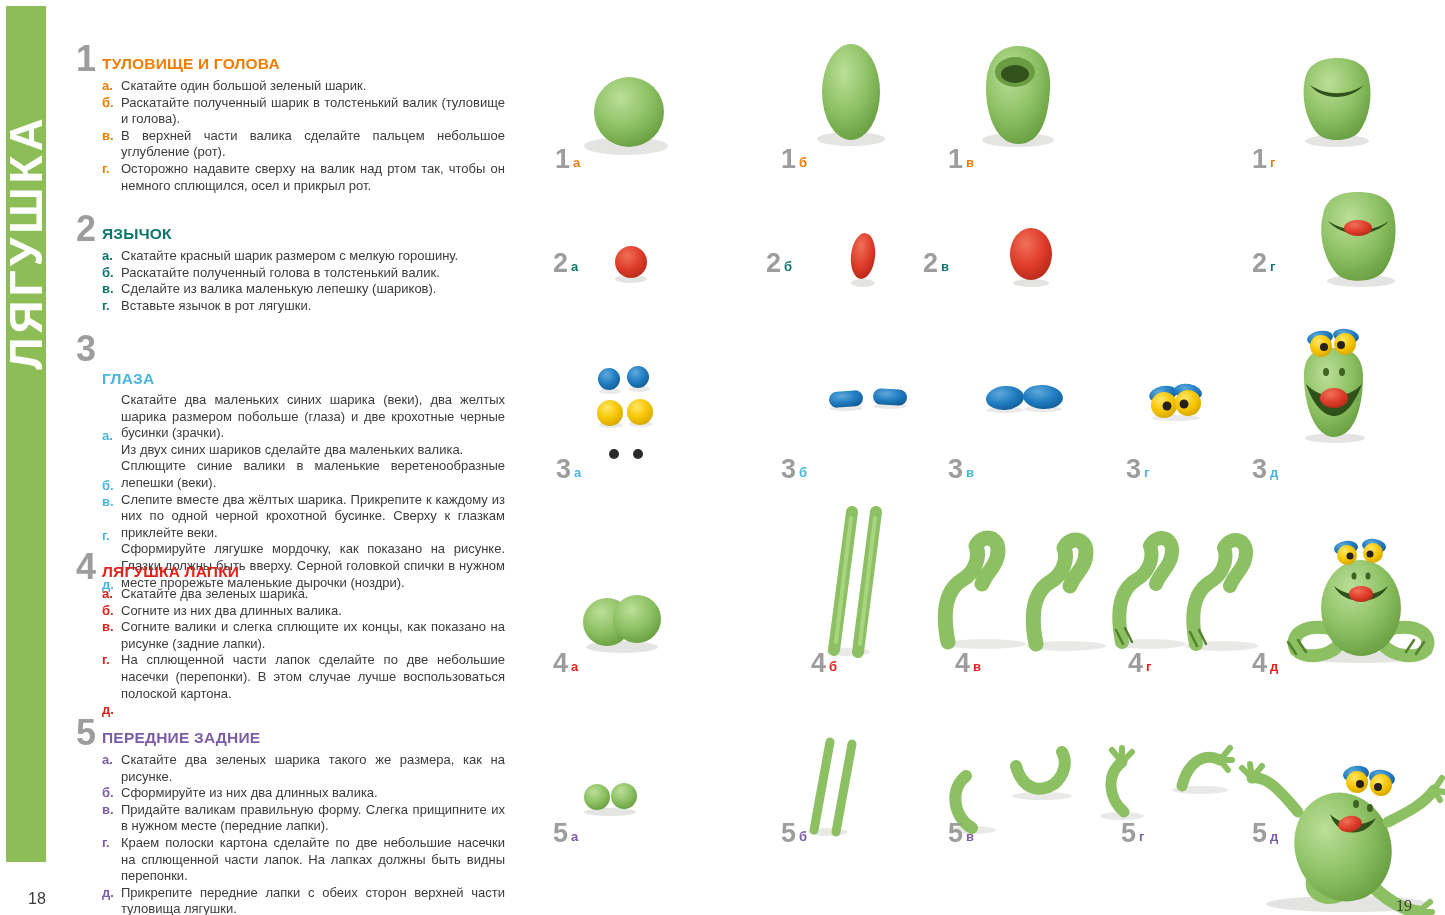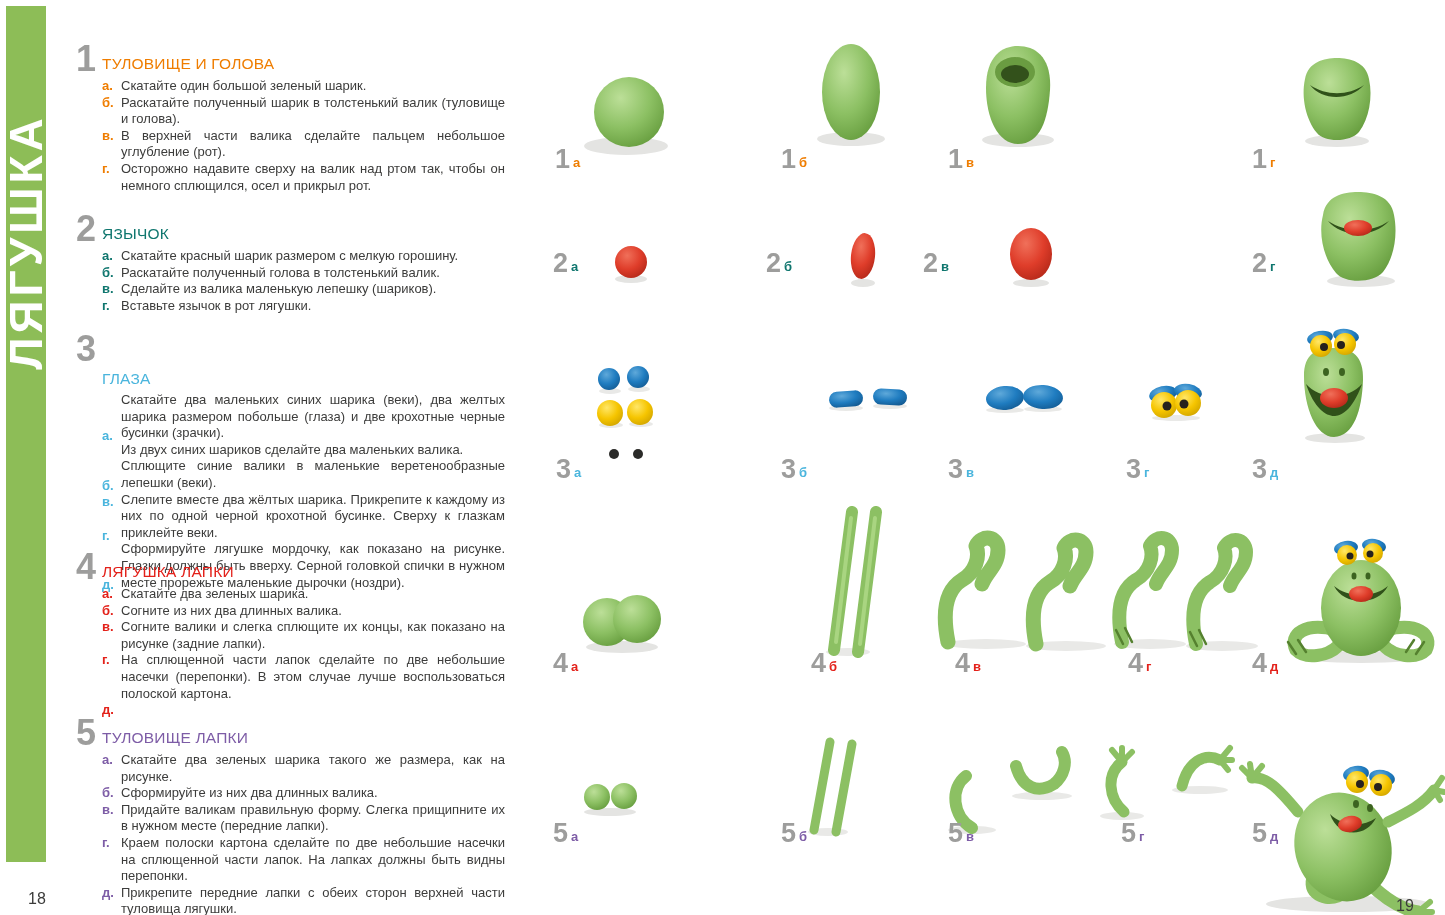--- a/index.html
+++ b/index.html
@@ -7,34 +7,34 @@
         font-family:"Liberation Sans","DejaVu Sans",sans-serif;color:#3c3c3b;}
   
   .sidebar{position:absolute;left:6px;top:6px;width:40px;height:856px;background:#8dbd57;}
   .sidebar-title{position:absolute;left:-158px;top:210px;width:356px;height:52px;
         transform:rotate(-90deg);text-align:center;color:#fff;font-size:46px;font-weight:bold;
         letter-spacing:4px;line-height:52px;}
   
   .section{position:absolute;left:76px;width:446px;}
   .sec-head{display:flex;align-items:flex-start;}
   .step-num{width:26px;font-size:36px;line-height:30px;font-weight:bold;color:#9d9d9c;flex:none;}
-  .step-title{margin:11px 0 0 0;font-size:15.5px;font-weight:normal;letter-spacing:.2px;text-align:right;}
+  .step-title{margin:11px 0 0 0;font-size:15.5px;font-weight:bold;letter-spacing:.2px;text-align:right;}
   .step-list{list-style:none;margin:4px 0 0 26px;padding:0;width:403px;}
   .instr{position:relative;padding-left:19px;font-size:13px;line-height:16.6px;text-align:justify;}
   .lt{position:absolute;left:0;top:0;font-weight:bold;}
   .c1{color:#ef7d00;} .c2{color:#0f766e;} .c3{color:#4ab5dd;margin-top:36px;} .c4{color:#e3211a;} .c5{color:#7d5ca6;}
   
   .fig-label{position:absolute;display:flex;align-items:flex-end;gap:3px;}
   .fig-num{font-size:27px;line-height:25px;font-weight:600;color:#9d9d9c;}
   .fig-letter{font-size:13px;font-weight:bold;margin-bottom:2px;}
   .fig{position:absolute;}
   
   .pagenum{position:absolute;font-size:16px;color:#3c3c3b;}
   .pn-left{left:28px;top:890px;}
-  .pn-right{left:1396px;top:897px;}
+  .pn-right{left:1396px;top:897px;font-family:Liberation Serif, serif;}
 </style>
 </head>
 <body>
 
 <div class="page">
 
   <svg width="0" height="0" style="position:absolute" aria-hidden="true">
     <defs>
       <radialGradient id="gG" cx="38%" cy="30%" r="78%">
         <stop offset="0%" stop-color="#bcdf98"></stop>
@@ -113,21 +113,21 @@
       <li class="instr"><span class="lt c4">б.</span><span>Согните из них два длинных валика.</span></li>
       <li class="instr"><span class="lt c4">в.</span><span>Согните валики и слегка сплющите их концы, как показано на рисунке (задние лапки).</span></li>
       <li class="instr"><span class="lt c4">г.</span><span>На сплющенной части лапок сделайте по две небольшие насечки (перепонки). В этом случае лучше воспользоваться полоской картона.</span></li>
       <li class="instr"><span class="lt c4">д.</span></li>
     </ul>
   </div>
 
   <div class="section" style="top:718px">
     <div class="sec-head">
       <span class="step-num">5</span>
-      <h2 class="step-title c5">ТУЛОВИЩЕ ЛАПКИ</h2>
+      <h2 class="step-title c5">ПЕРЕДНИЕ ЗАДНИЕ</h2>
     </div>
     <ul class="step-list">
       <li class="instr"><span class="lt c5">а.</span><span>Скатайте два зеленых шарика такого же размера, как на рисунке.</span></li>
       <li class="instr"><span class="lt c5">б.</span><span>Сформируйте из них два длинных валика.</span></li>
       <li class="instr"><span class="lt c5">в.</span><span>Придайте валикам правильную форму. Слегка прищипните их в нужном месте (передние лапки).</span></li>
       <li class="instr"><span class="lt c5">г.</span><span>Краем полоски картона сделайте по две небольшие насечки на сплющенной части лапок. На лапках должны быть видны перепонки.</span></li>
       <li class="instr"><span class="lt c5">д.</span><span>Прикрепите передние лапки с обеих сторон верхней части туловища лягушки.</span></li>
     </ul>
   </div>
 

